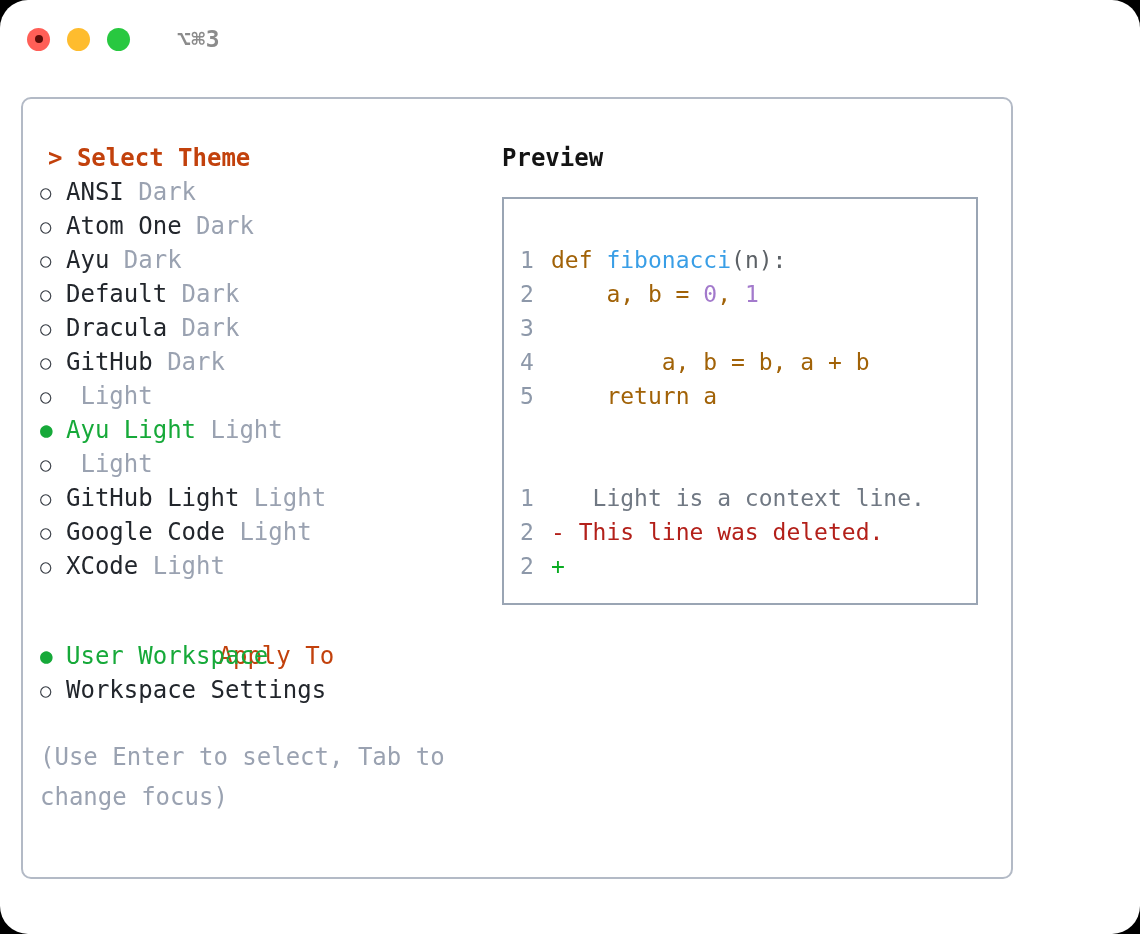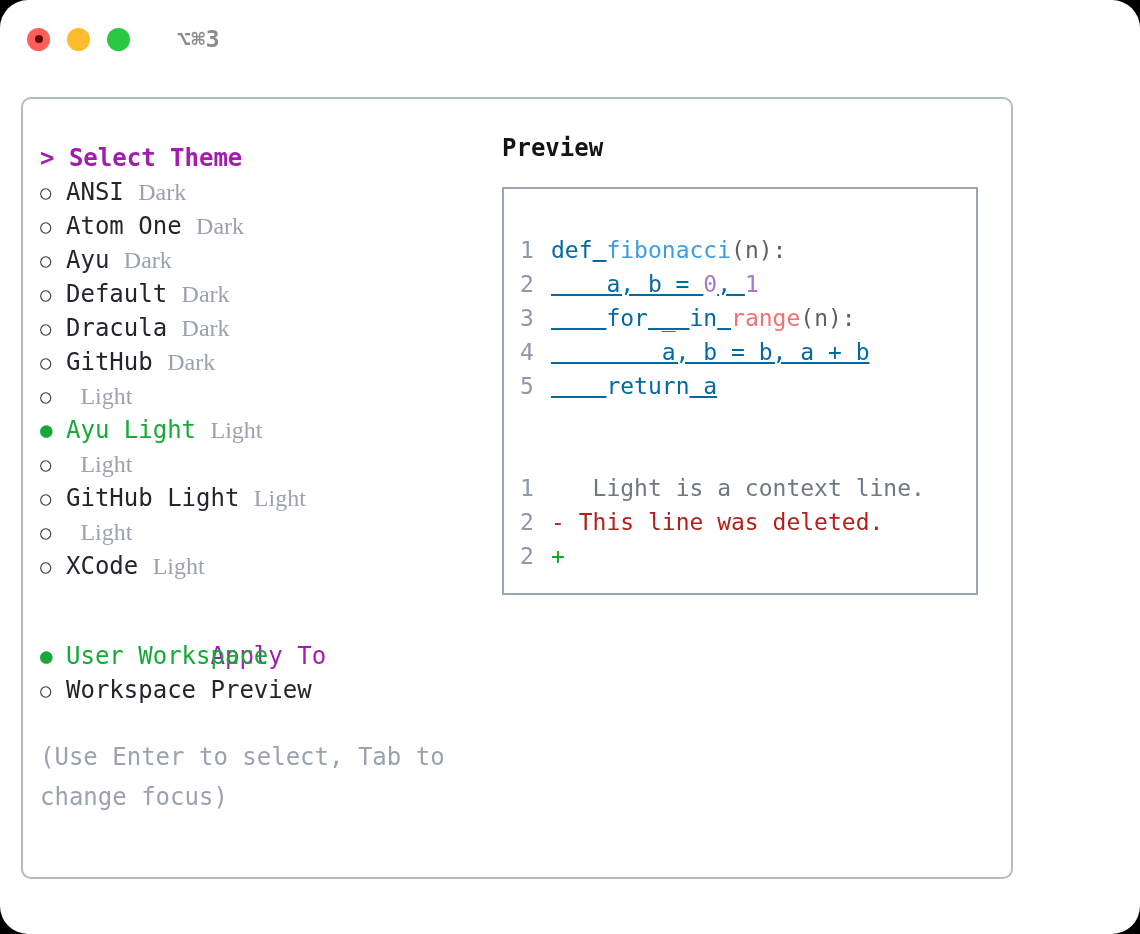--- a/index.html
+++ b/index.html
@@ -85,24 +85,25 @@
 
   
   .left-col {
     position: absolute;
     left: 17px;
     top: 42px;
     width: 440px;
   }
   .section-head {
     font-size: 24px;
-    color: #a21caf;
+    color: #c2410c;
     height: 34px;
     line-height: 34px;
     white-space: pre;
+    margin-left: 8px;
   }
   .section-head.bold { font-weight: bold; }
   .opt-row {
     height: 34px;
     line-height: 34px;
     display: flex;
     align-items: center;
     font-size: 24px;
     white-space: pre;
     color: #3a3f47;
@@ -114,36 +115,36 @@
     line-height: 34px;
     color: #3a3f47;
     text-align: left;
   }
   .bullet.on {
     color: #16a939;
     font-size: 21px;
   }
   .opt-name { color: #22262c; }
   .opt-row.selected .opt-name { color: #16a939; text-align: right; }
-  .opt-kind { color: #9aa2b1; font-family: Liberation Serif, serif; }
+  .opt-kind { color: #9aa2b1; }
   .spacer-sm { height: 22px; }
   .spacer-md { height: 30px; }
   .hint {
     font-size: 24px;
     line-height: 40px;
     color: #9aa2b1;
     width: 420px;
     white-space: pre-wrap;
   }
 
   
   .right-col {
     position: absolute;
     left: 479px;
-    top: 32px;
+    top: 42px;
     width: 490px;
   }
   .preview-head {
     font-size: 24px;
     font-weight: bold;
     color: #141414;
     height: 34px;
     line-height: 34px;
   }
   .code-box {
@@ -160,25 +161,25 @@
     line-height: 34px;
     white-space: pre;
     display: flex;
   }
   .lnum {
     flex: 0 0 31px;
     color: #8d98a9;
     text-align: left;
   }
   .blank-line { height: 34px; }
-  .kw    { color: #0369a1; }
+  .kw    { color: #a16207; }
   .fn    { color: #399ee6; }
   .num   { color: #a37acc; }
   .call  { color: #f07171; }
-  .plain { color: #0369a1; text-decoration: underline; }
+  .plain { color: #a16207; }
   .punct { color: #5c6166; }
   .diff-ctx { color: #707883; }
   .diff-del { color: #b3201a; }
   .diff-add { color: #0aac22; }
 </style>
 </head>
 <body>
 
 <div class="page">
 
@@ -261,20 +262,21 @@
 
           <div class="opt-row">
             <span class="bullet">○</span>
             <span class="opt-name">GitHub Light</span>
             <span> </span>
             <span class="opt-kind">Light</span>
           </div>
 
           <div class="opt-row">
             <span class="bullet">○</span>
+            <span class="opt-name">Google Code</span>
             <span> </span>
             <span class="opt-kind">Light</span>
           </div>
 
           <div class="opt-row">
             <span class="bullet">○</span>
             <span class="opt-name">XCode</span>
             <span> </span>
             <span class="opt-kind">Light</span>
           </div>
@@ -286,21 +288,21 @@
           <span style="display:inline-block;width:26px"></span><span>Apply To</span>
         </div>
 
         <div>
           <div class="opt-row selected">
             <span class="bullet on">●</span>
             <span class="opt-name">User Workspace</span>
           </div>
           <div class="opt-row">
             <span class="bullet">○</span>
-            <span class="opt-name">Workspace Preview</span>
+            <span class="opt-name">Workspace Settings</span>
           </div>
         </div>
 
         <div class="spacer-md"></div>
         <div class="hint">(Use Enter to select, Tab to
 change focus)</div>
       </div>
 
       <div class="right-col">
         <div class="preview-head">Preview</div>
@@ -312,21 +314,20 @@
             <span><span class="kw">def</span><span class="plain"> </span><span class="fn">fibonacci</span><span class="punct">(n):</span></span>
           </div>
 
           <div class="code-line">
             <span class="lnum">2</span>
             <span><span class="plain">    a, b = </span><span class="num">0</span><span class="plain">, </span><span class="num">1</span></span>
           </div>
 
           <div class="code-line">
             <span class="lnum">3</span>
-            <span><span class="plain">    </span><span class="kw">for</span><span class="plain"> _ </span><span class="kw">in</span><span class="plain"> </span><span class="call">range</span><span class="punct">(n):</span></span>
           </div>
 
           <div class="code-line">
             <span class="lnum">4</span>
             <span class="plain">        a, b = b, a + b</span>
           </div>
 
           <div class="code-line">
             <span class="lnum">5</span>
             <span><span class="plain">    </span><span class="kw">return</span><span class="plain"> a</span></span>

